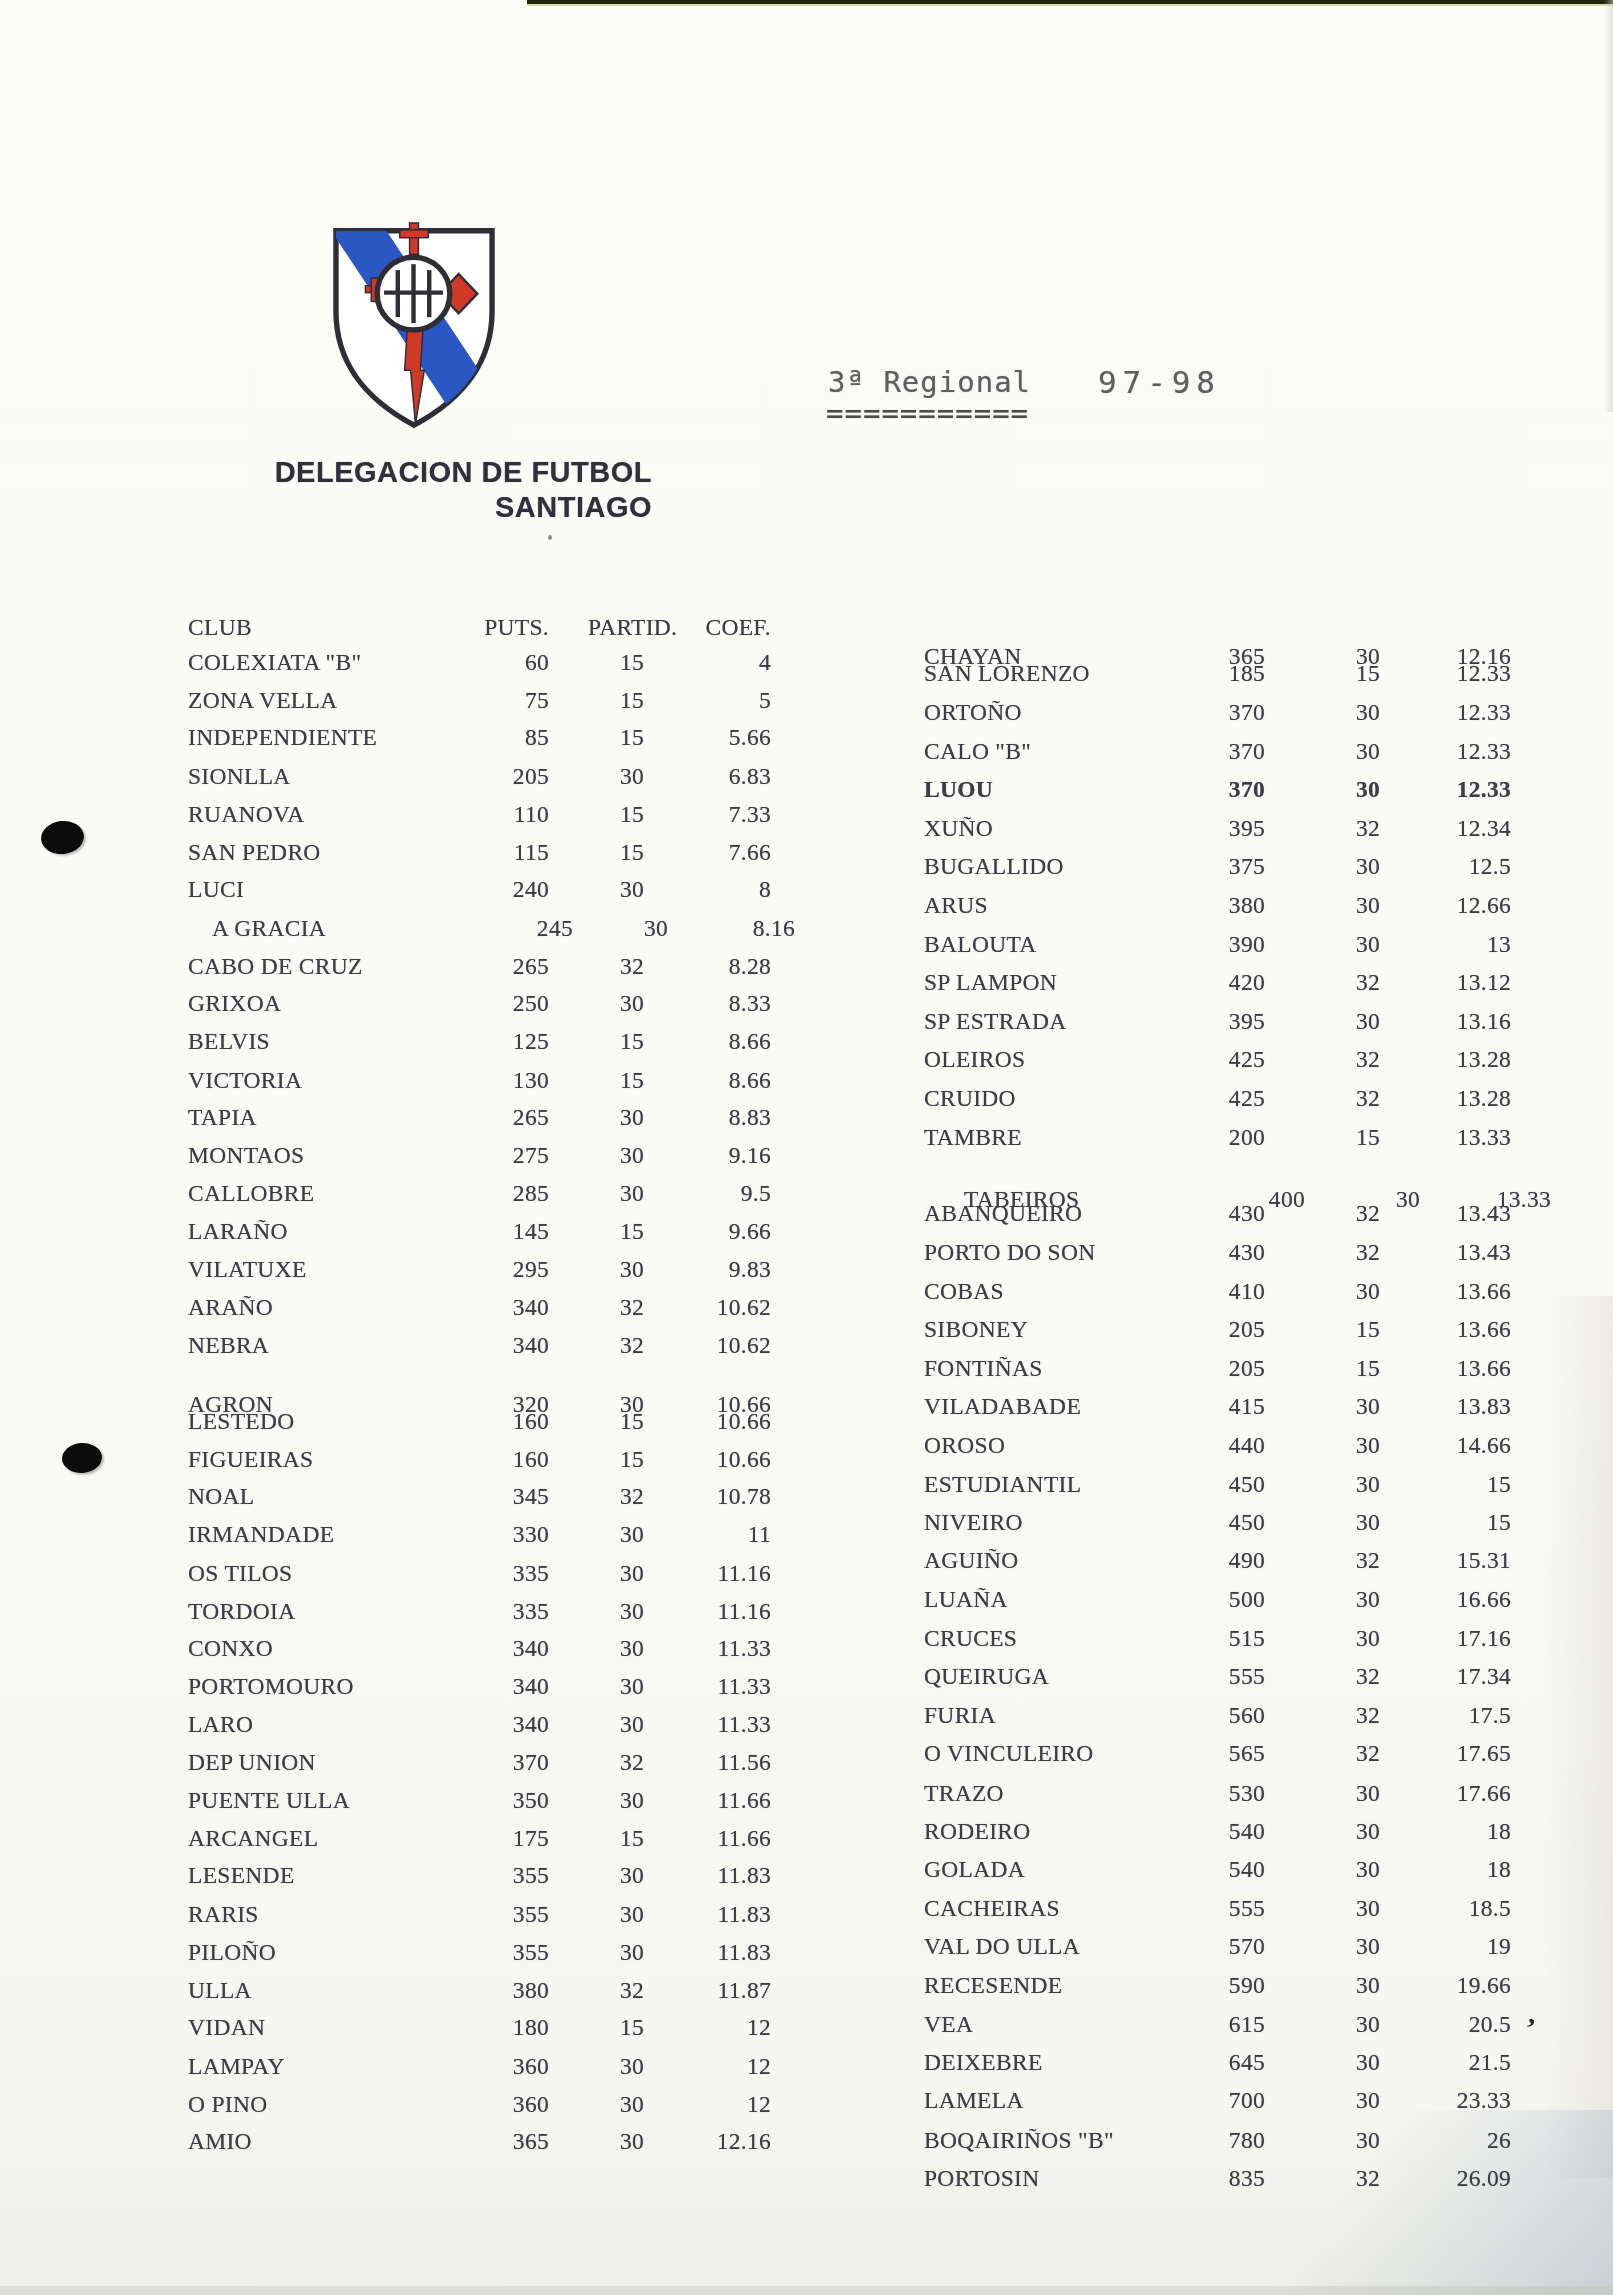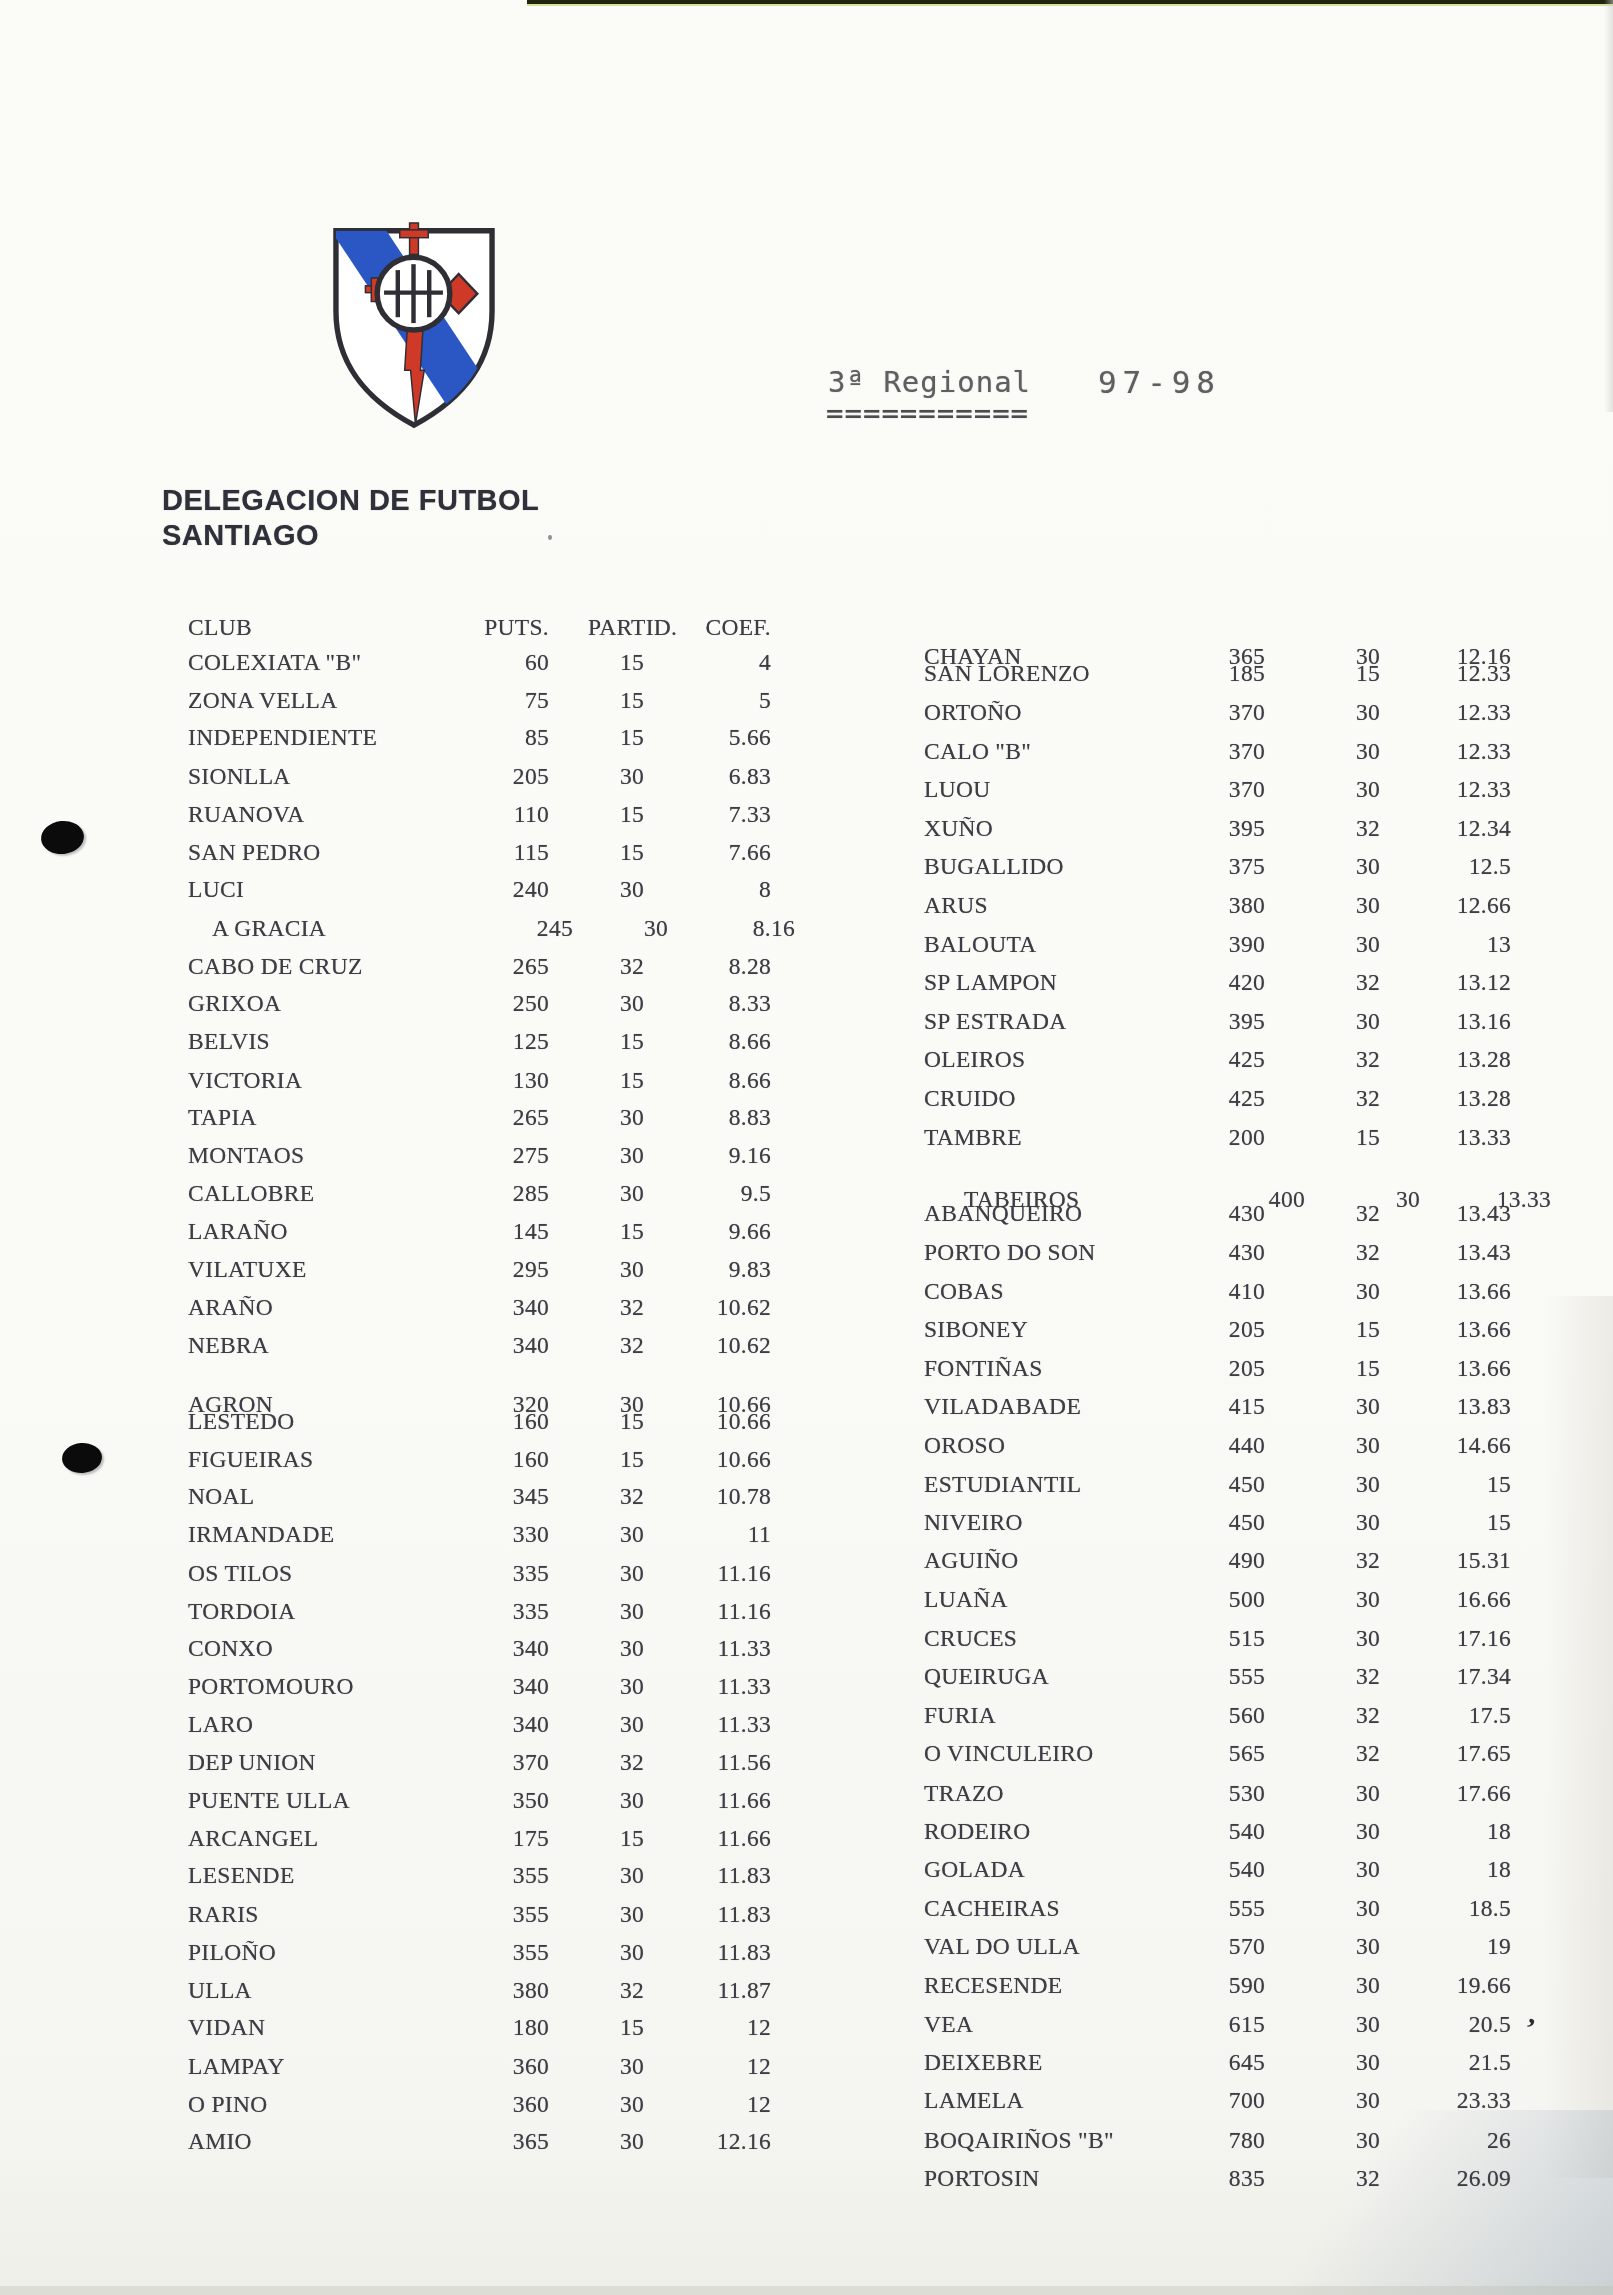--- a/index.html
+++ b/index.html
@@ -19,24 +19,24 @@
   .bottom-strip{position:absolute;left:0;bottom:0;width:100%;height:9.8px;background:rgba(186,188,174,.35);}
   .hole{position:absolute;background:#0b0b0c;border-radius:50%;box-shadow:2px 2px 2px rgba(120,120,120,.45);}
   .hole.h1{left:41px;top:821px;width:43px;height:33px;transform:rotate(-6deg);}
   .hole.h2{left:62px;top:1443px;width:40px;height:30px;transform:rotate(-4deg);}
   .speck{position:absolute;left:548px;top:535px;width:3.9px;height:4.9px;border-radius:50%;background:#8f8f92;}
 
   
   .crest{position:absolute;left:328px;top:221px;width:172px;height:214px;}
 
   
-  .org-title{position:absolute;left:162px;width:490px;text-align:left;
+  .org-title{position:absolute;left:162px;width:490px;text-align:right;
     font-family:"Liberation Sans", sans-serif;font-weight:bold;color:#30303a;
     font-size:29px;letter-spacing:0.5px;white-space:nowrap;
-    text-shadow:0 0 1px rgba(48,48,58,.55);margin-top:28px;}
+    text-shadow:0 0 1px rgba(48,48,58,.55);}
   .org-line1{top:456px;}
   .org-line2{top:491px;}
 
   
   .tw{position:absolute;font-family:"DejaVu Sans Mono","Liberation Mono",monospace;
     color:var(--typewriter-ink);white-space:nowrap;text-shadow:0 0 1px rgba(95,95,97,.6);}
   .comp-label{left:828px;top:365px;font-size:29px;letter-spacing:1px;}
   .comp-underline{left:826px;top:396px;font-size:29px;letter-spacing:1px;color:#4c4c4e;}
   .season{left:1098px;top:364px;font-size:31px;letter-spacing:5.9px;}
 
@@ -377,21 +377,21 @@
       <span class="cell c1">370</span>
       <span class="cell c2">30</span>
       <span class="cell c3">12.33</span>
     </div>
     <div class="trow" style="top: 116px;">
       <span class="cell c0">CALO "B"</span>
       <span class="cell c1">370</span>
       <span class="cell c2">30</span>
       <span class="cell c3">12.33</span>
     </div>
-    <div class="trow" style="top: 154px;">
+    <div class="trow" style="top: 154px; font-weight: bold;">
       <span class="cell c0">LUOU</span>
       <span class="cell c1">370</span>
       <span class="cell c2">30</span>
       <span class="cell c3">12.33</span>
     </div>
     <div class="trow" style="top: 193px;">
       <span class="cell c0">XUÑO</span>
       <span class="cell c1">395</span>
       <span class="cell c2">32</span>
       <span class="cell c3">12.34</span>

